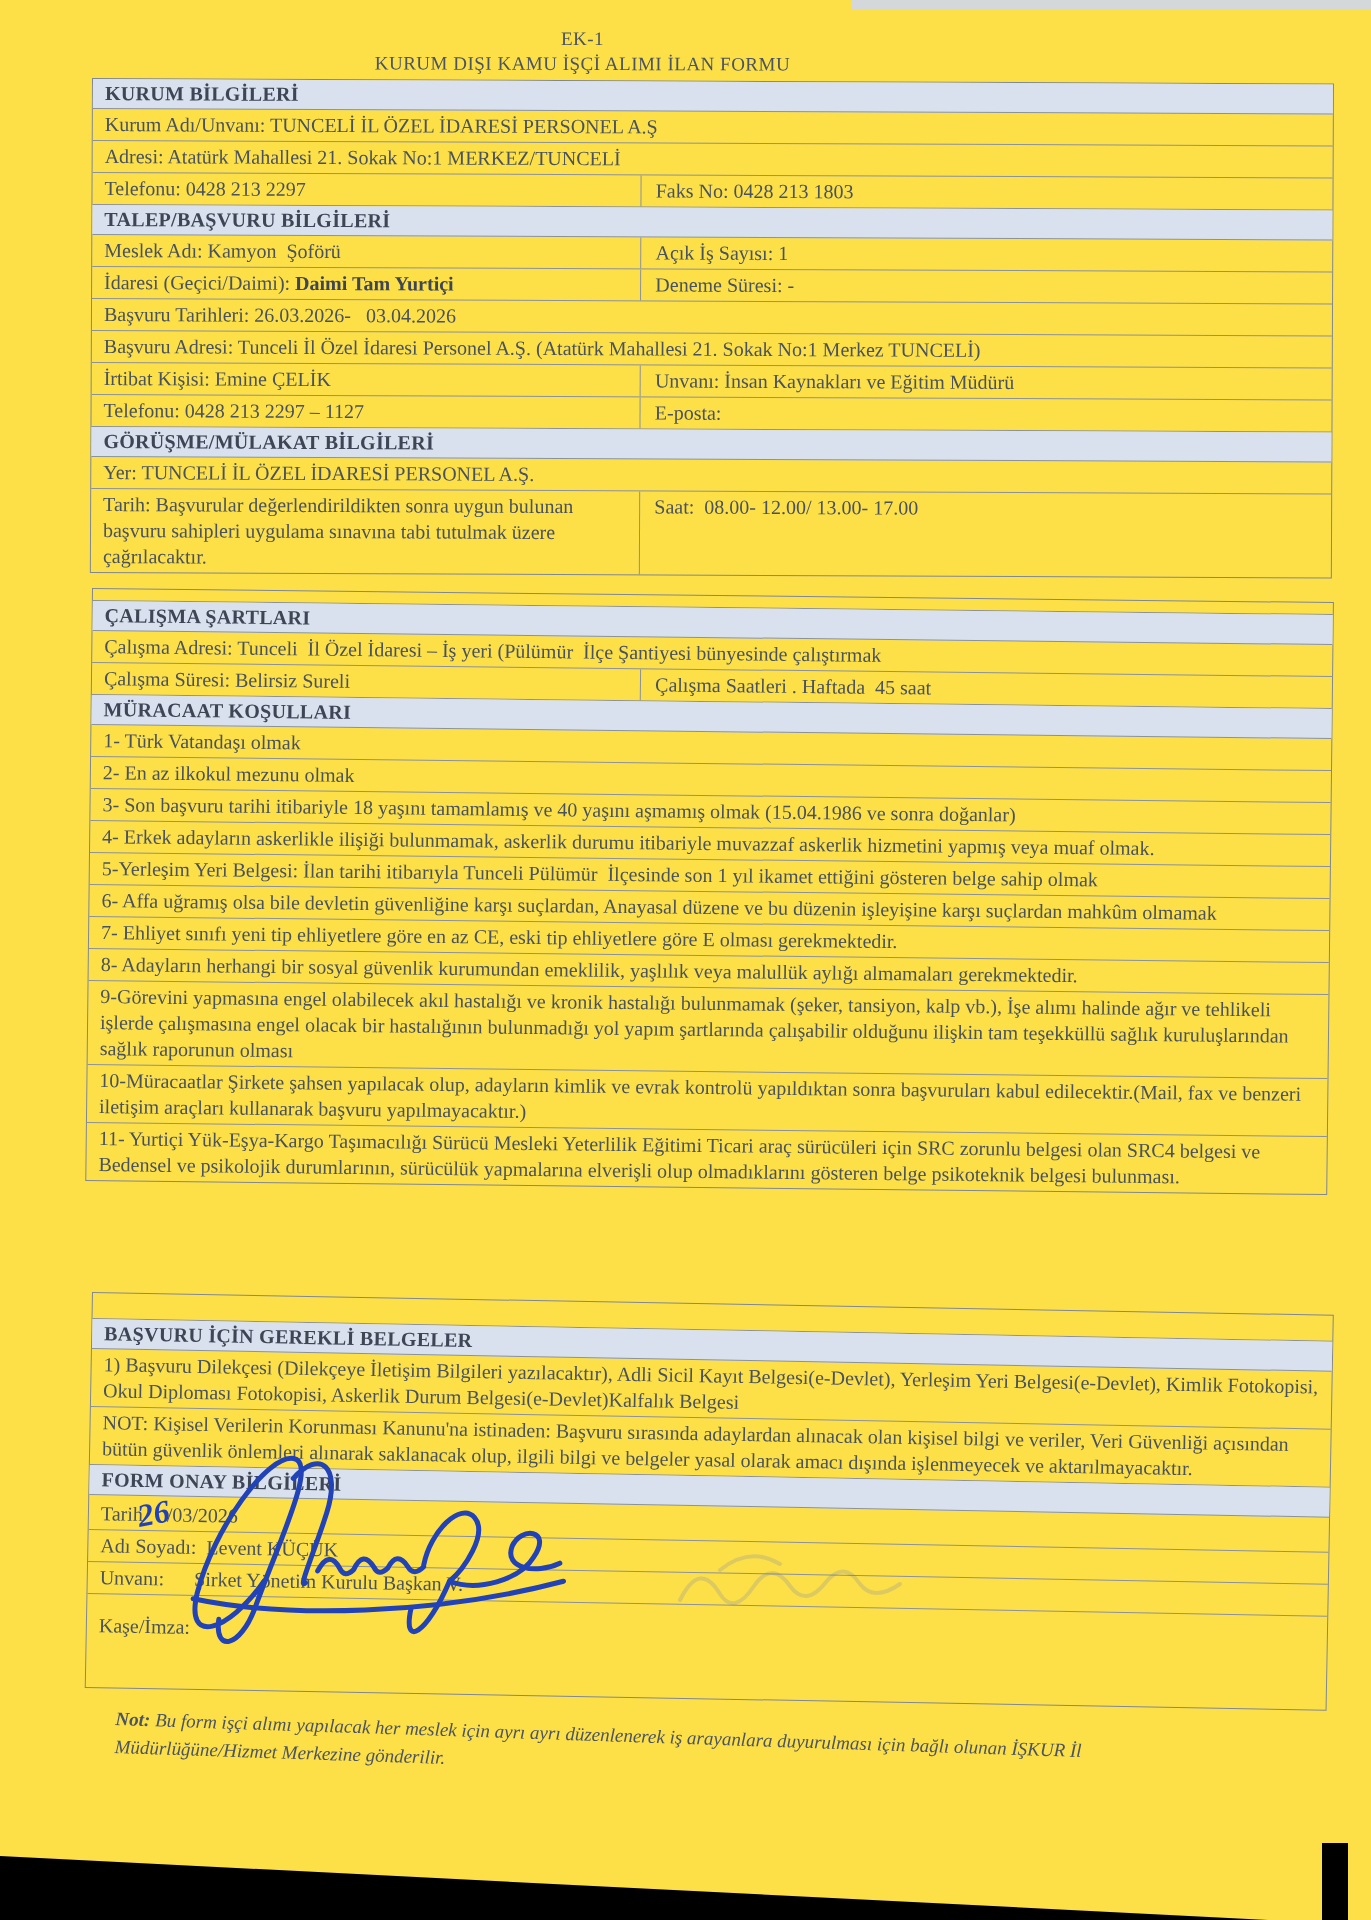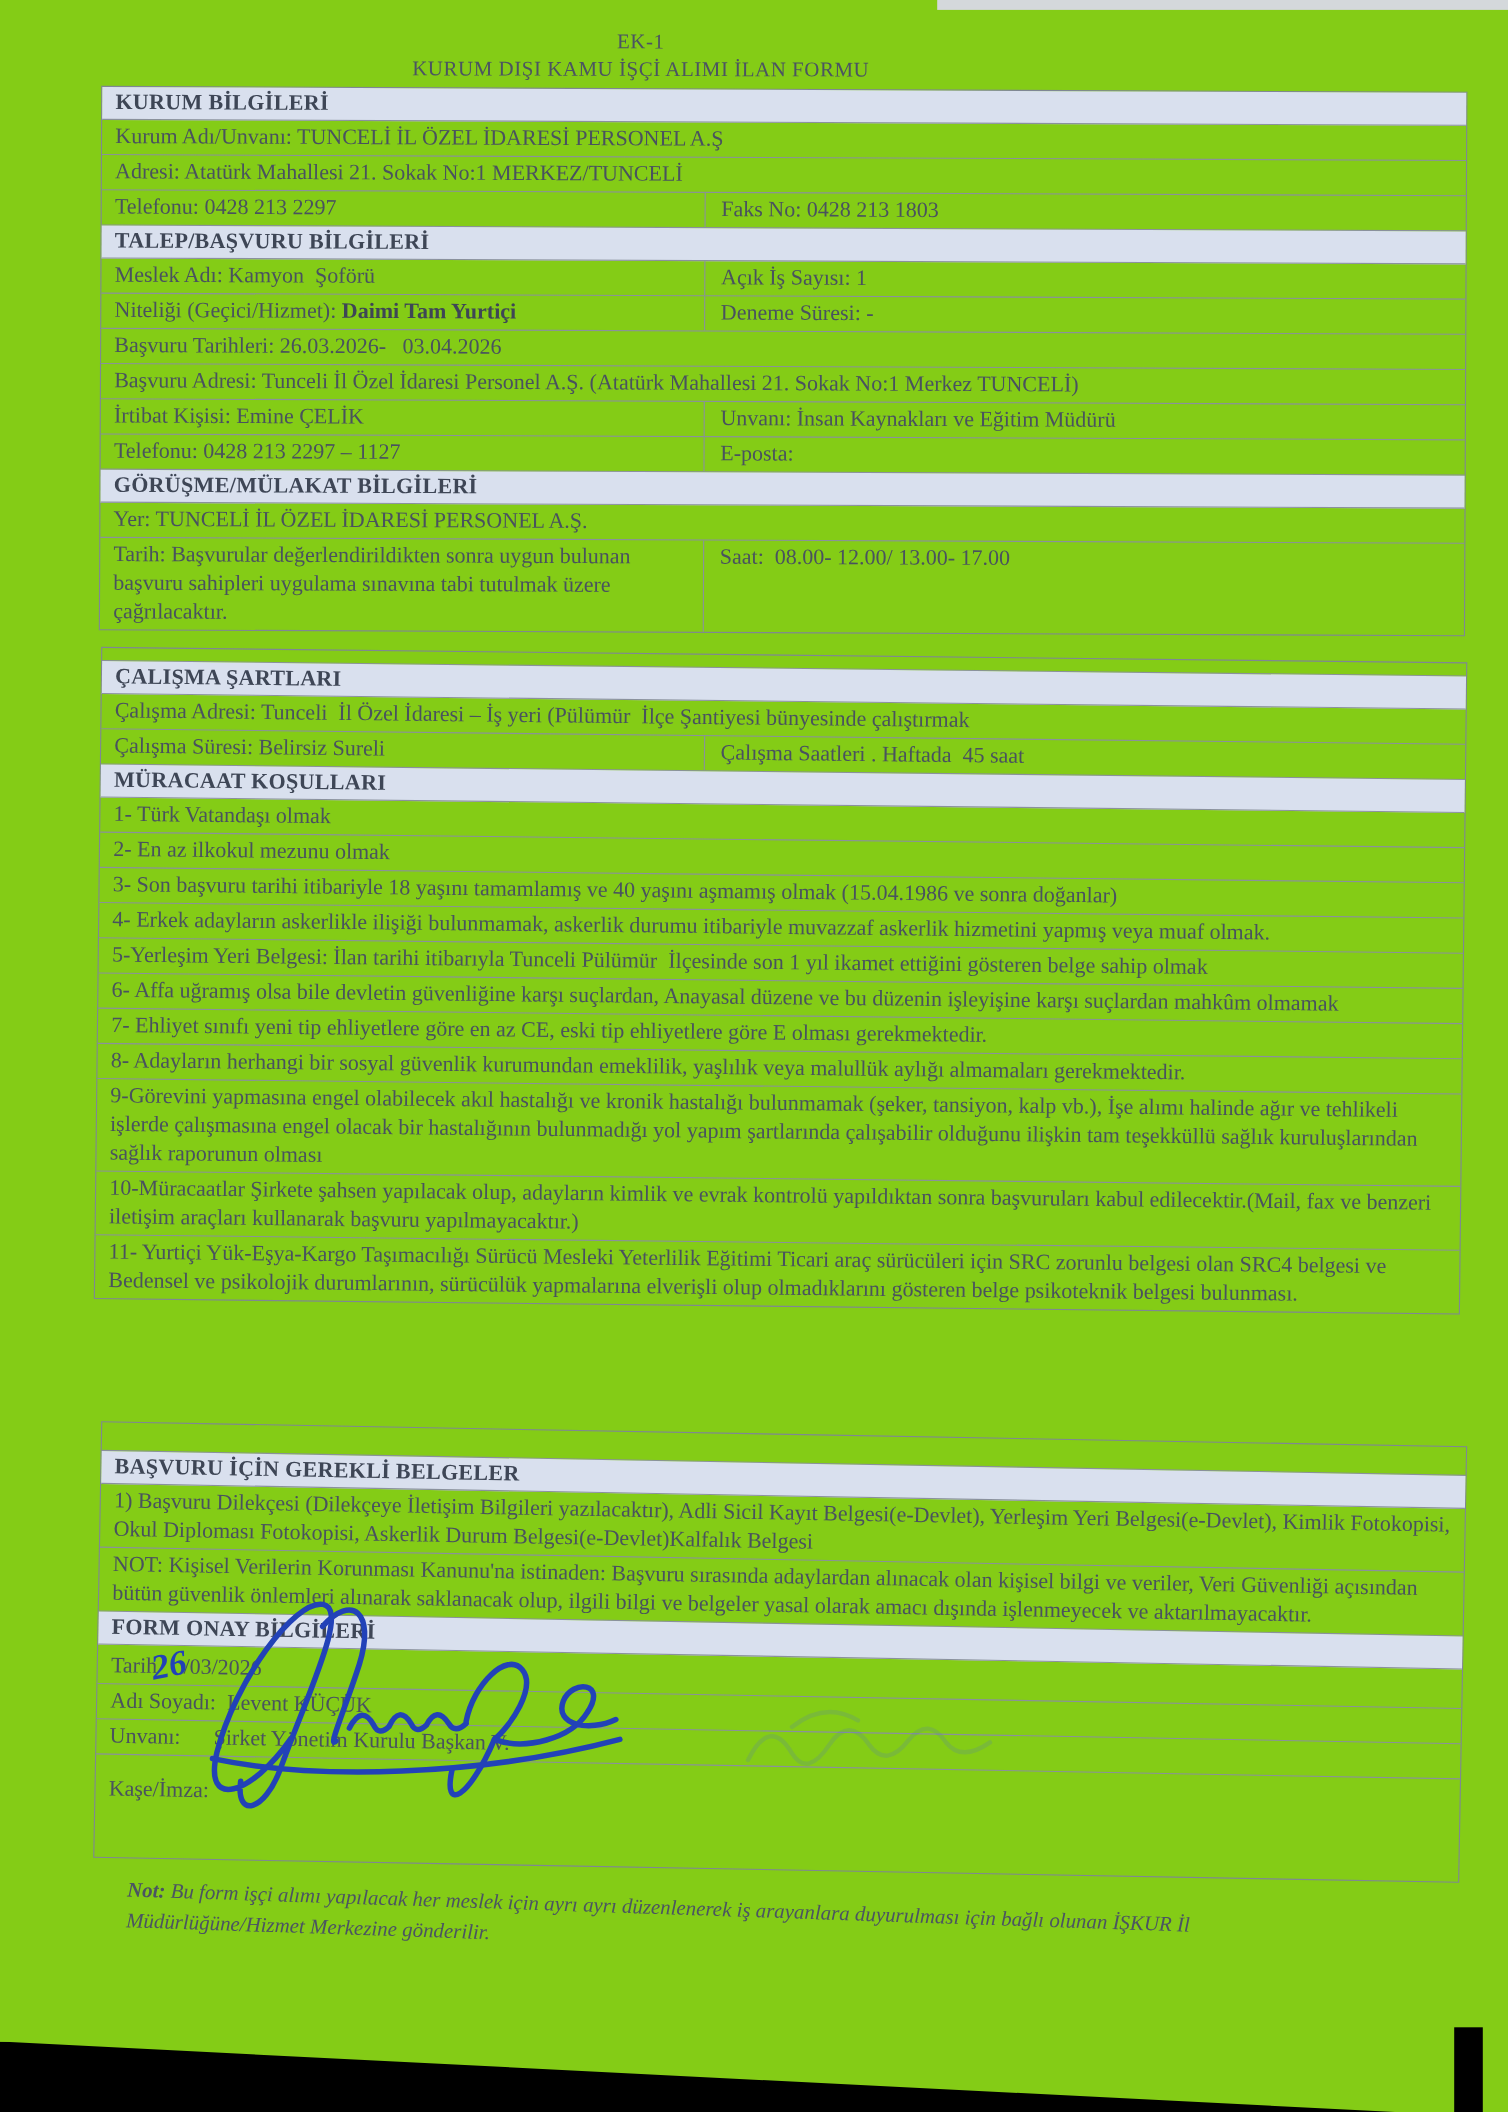--- a/index.html
+++ b/index.html
@@ -1,18 +1,18 @@
 <!DOCTYPE html>
 <html><head>
 <meta charset="utf-8">
 <style>
   html,body { margin:0; padding:0; background:#e8e8e8; }
   .page {
     position:relative; width:1371px; height:1920px; overflow:hidden;
-    background:#84cc16; font-family:"Liberation Serif", serif; color:#49525f;
+    background:#fde047; font-family:"Liberation Serif", serif; color:#49525f;
   }
   .topstrip { position:absolute; top:0; left:852px; width:519px; height:9px; background:#d4d8db; }
   .titles { position:absolute; top:28px; left:0; width:1165px; text-align:center;
             font-size:19px; letter-spacing:.5px; color:#4b5462; transform:rotate(.15deg); }
   .titles .l2 { margin-top:3px; }
 
   .tbl { position:absolute; left:92px; width:1240px; border:1px solid #7f8794;
          transform-origin:0 0; background:transparent; }
   .t1 { top:78px;  transform:rotate(.25deg); }
   .t2 { top:588px; transform:rotate(.65deg); }
@@ -69,21 +69,21 @@
       <div class="cl">Telefonu: 0428 213 2297</div>
       <div class="cr">Faks No: 0428 213 1803</div>
     </div>
 
     <div class="hdr">TALEP/BAŞVURU BİLGİLERİ</div>
     <div class="row split">
       <div class="cl">Meslek Adı: Kamyon  Şoförü</div>
       <div class="cr">Açık İş Sayısı: 1</div>
     </div>
     <div class="row split">
-      <div class="cl"><span>Niteliği (Geçici/Hizmet): </span><span class="bold">Daimi Tam Yurtiçi</span></div>
+      <div class="cl"><span>İdaresi (Geçici/Daimi): </span><span class="bold">Daimi Tam Yurtiçi</span></div>
       <div class="cr">Deneme Süresi: -</div>
     </div>
     <div class="row">Başvuru Tarihleri: 26.03.2026-   03.04.2026</div>
     <div class="row">Başvuru Adresi: Tunceli İl Özel İdaresi Personel A.Ş. (Atatürk Mahallesi 21. Sokak No:1 Merkez TUNCELİ)</div>
     <div class="row split">
       <div class="cl">İrtibat Kişisi: Emine ÇELİK</div>
       <div class="cr">Unvanı: İnsan Kaynakları ve Eğitim Müdürü</div>
     </div>
     <div class="row split">
       <div class="cl">Telefonu: 0428 213 2297 – 1127</div>

